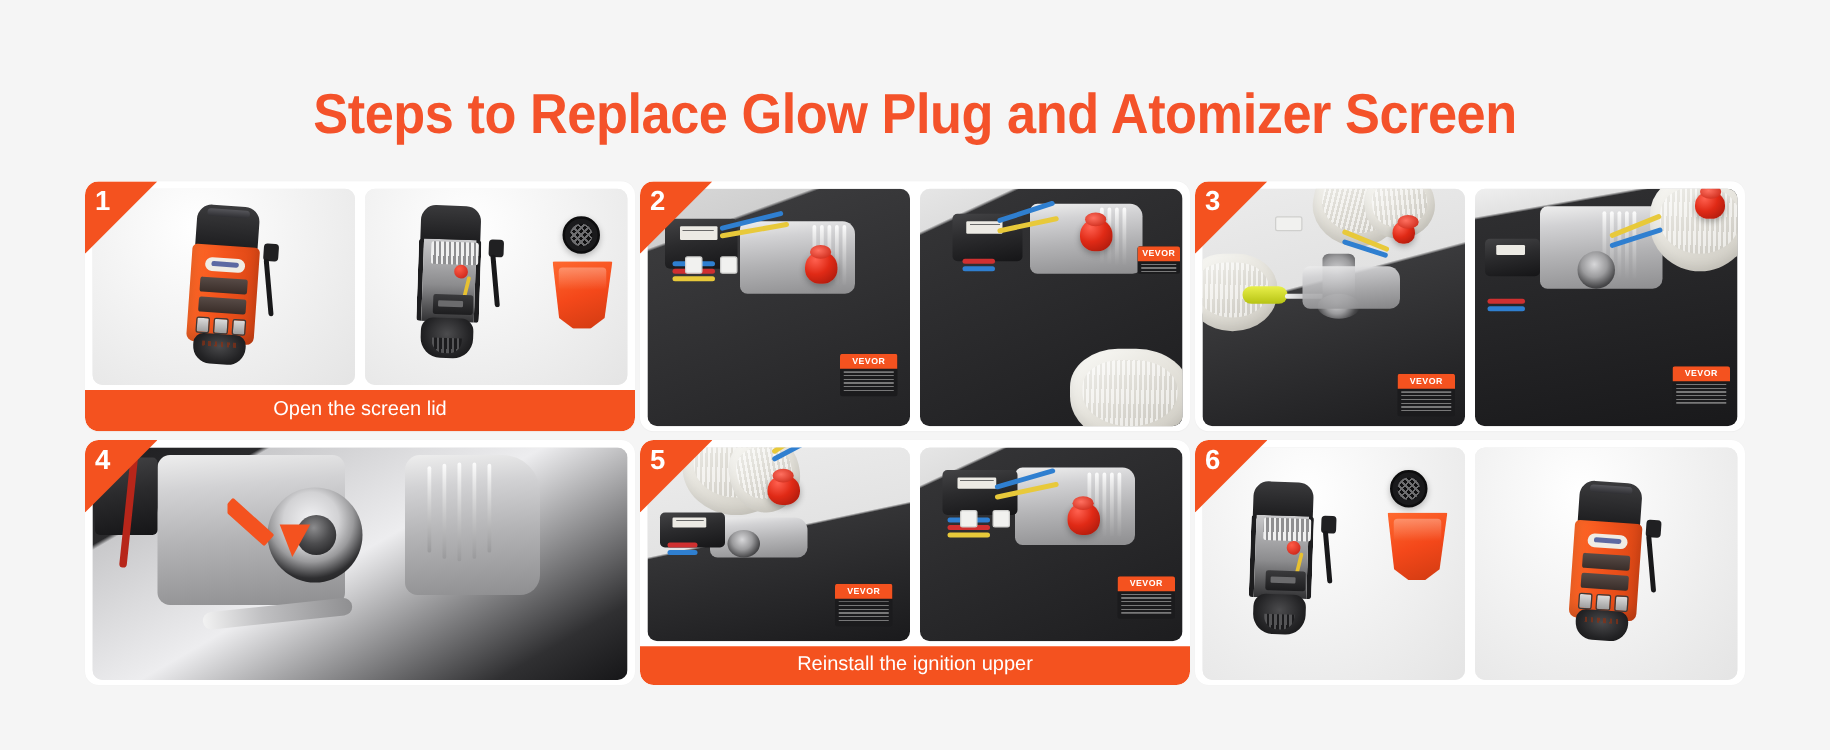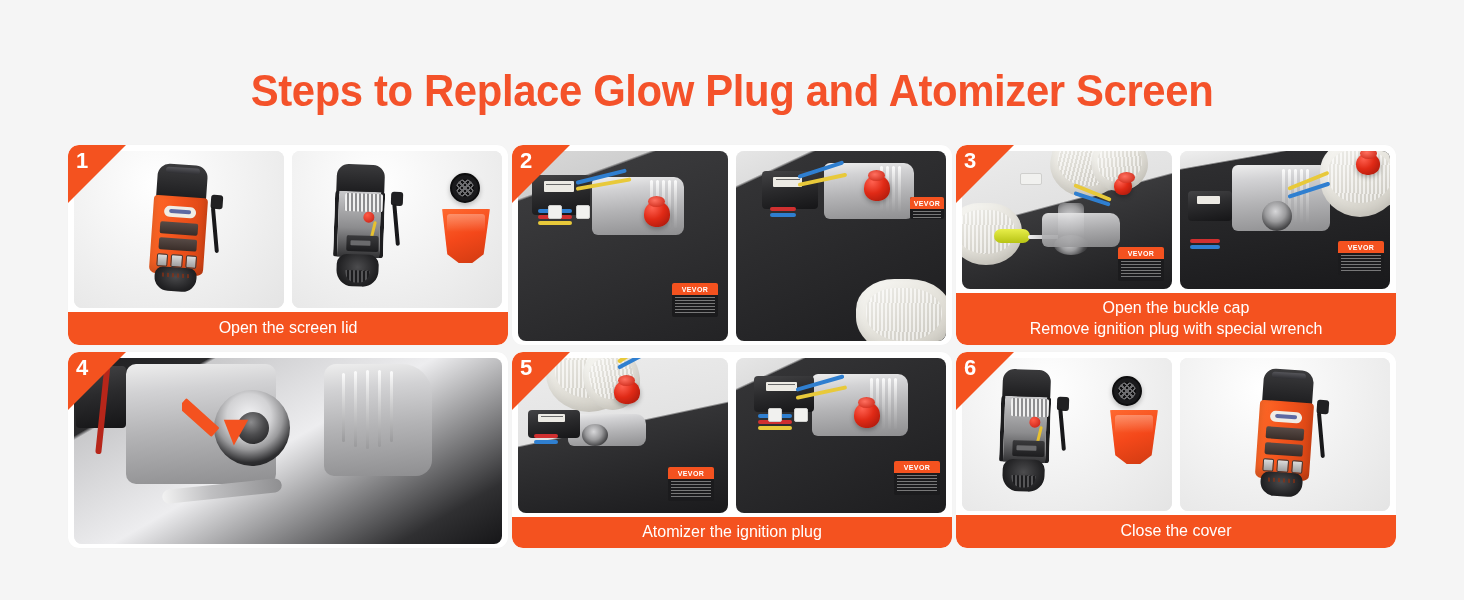--- a/index.html
+++ b/index.html
@@ -573,24 +573,20 @@
                 </div>
               <div class="vevor" style="right:6px; bottom:14px;">
                 <div class="bar">
                     <b>VEVOR</b>
                   </div>
                 <div class="txt"></div>
               </div>
             </div>
           </div>
         </div>
-        <div class="caption two-line">
-          <span class="ln">Open the buckle cap</span>
-          <span class="ln">Remove ignition plug with special wrench</span>
-        </div>
       </div>
     </div>
 
     <div class="row2" style="display:contents">
 
       
       <div class="card">
         <div class="badge">
           <span>4</span>
         </div>
@@ -672,21 +668,21 @@
               <div class="vevor" style="right:6px; bottom:18px;">
                 <div class="bar">
                     <b>VEVOR</b>
                   </div>
                 <div class="txt"></div>
               </div>
             </div>
           </div>
         </div>
         <div class="caption two-line">
-          <span class="ln">Atomizer the ignition plug</span>
+          <span class="ln">Reinstall the ignition upper</span>
         </div>
       </div>
 
       
       <div class="card">
         <div class="badge">
           <span>6</span>
         </div>
         <div class="photos">
           <div class="photo">
@@ -719,20 +715,17 @@
                       <i></i>
                       <i></i>
                     </div>
                 </div>
                 <div class="blower"></div>
                 <div class="cordwrap"></div>
               </div>
             </div>
           </div>
         </div>
-        <div class="caption">
-          <span class="ln">Close the cover</span>
-        </div>
       </div>
     </div>
 
   </div>
 </div>
 
 </body></html>

